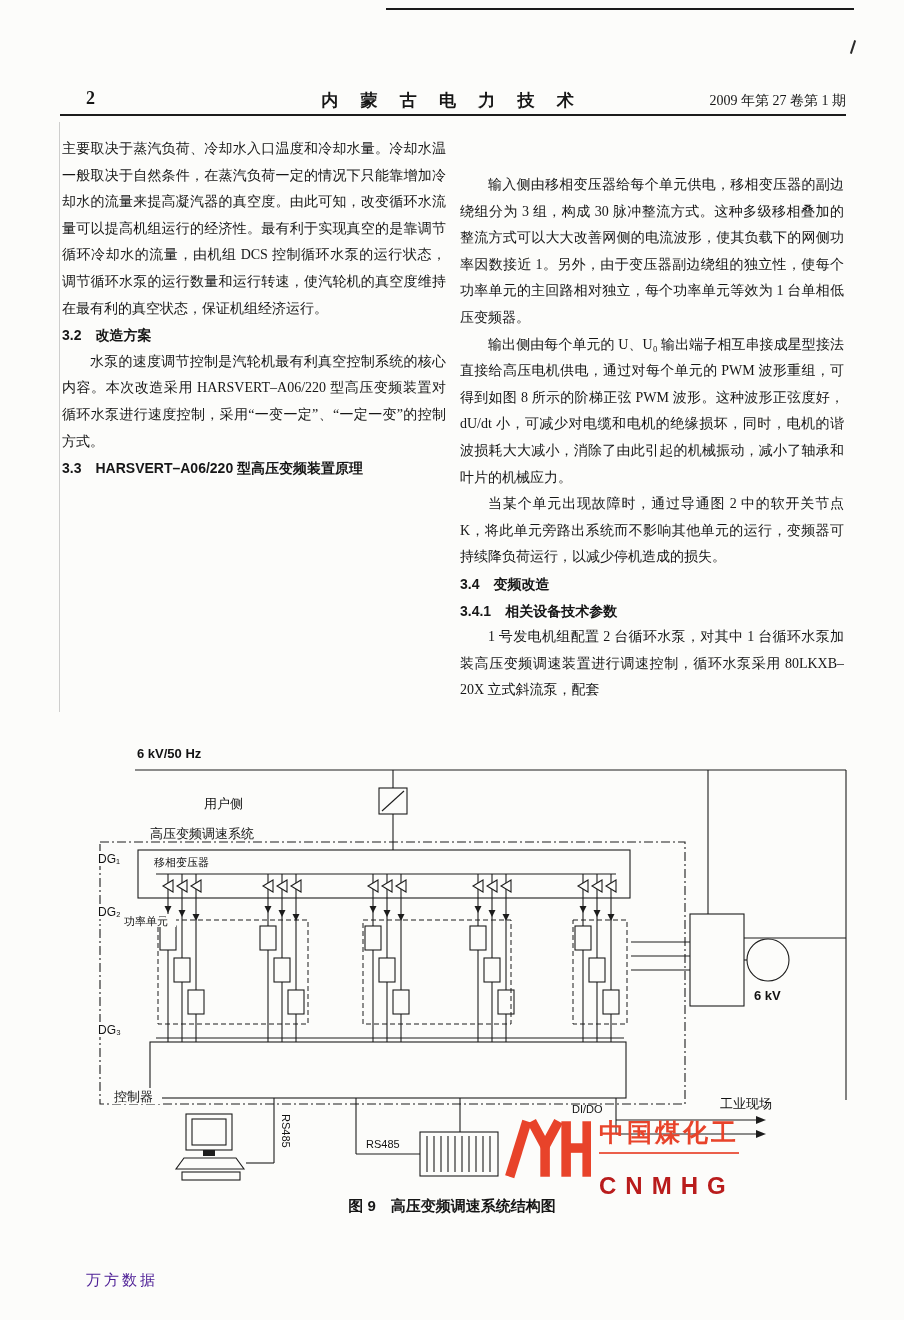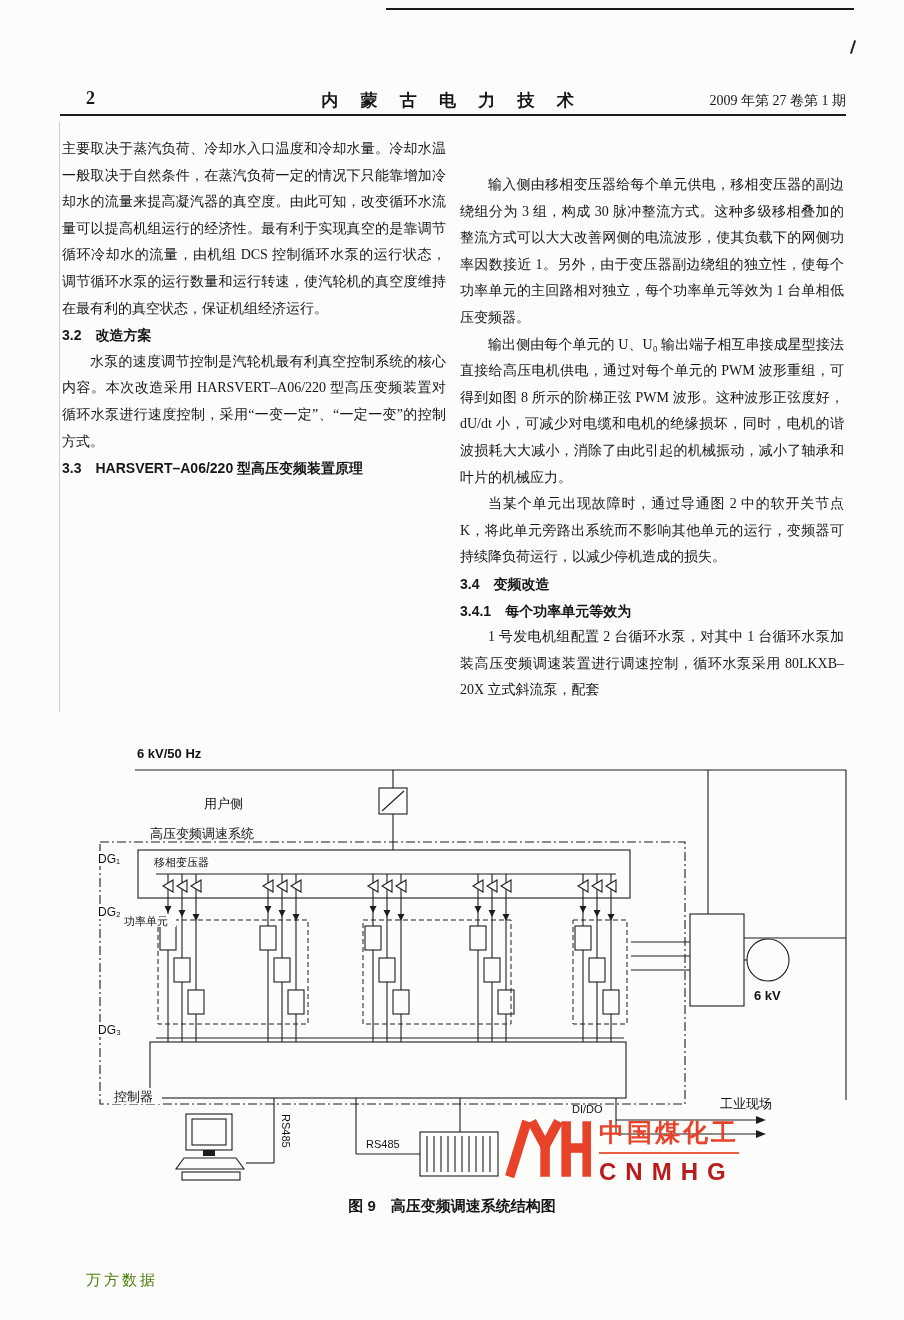--- a/index.html
+++ b/index.html
@@ -35,28 +35,28 @@
   #diagram text{stroke:none;fill:#121212;font-family:"Liberation Sans","DejaVu Sans",sans-serif;font-size:12px;}
   #diagram text.lbl{font-size:13px;}
   #diagram text.lbl-b{font-size:13px;font-weight:bold;}
   #diagram text.lbl-s{font-size:11px;}
 
   .fig-caption{position:absolute;left:0;right:0;top:1197px;text-align:center;
       font-family:"Liberation Sans","DejaVu Sans",sans-serif;font-size:15px;font-weight:bold;}
 
   
   .logo{position:absolute;left:503px;top:1116px;width:256px;height:74px;display:flex;align-items:flex-start;}
-  .logo-text{margin-left:8px;display:flex;flex-direction:column;}
+  .logo-text{margin-left:8px;display:flex;flex-direction:column;gap:14px;}
   .logo-name{font-size:25px;font-weight:bold;color:#e8432a;letter-spacing:3px;
       font-family:"Liberation Sans","DejaVu Sans",sans-serif;
       border-bottom:2px solid rgba(232,67,42,.85);padding-bottom:3px;}
   .logo-abbr{margin-top:4px;font-size:24px;font-weight:bold;color:#b91c1c;letter-spacing:9px;
       font-family:"Liberation Sans","DejaVu Sans",sans-serif;}
 
-  .wanfang{position:absolute;left:86px;top:1271px;font-size:15px;letter-spacing:3px;color:#4d7c0f;font-family:Liberation Serif, serif;}
+  .wanfang{position:absolute;left:86px;top:1271px;font-size:15px;letter-spacing:3px;color:#4c1d95;font-family:Liberation Serif, serif;}
 
   
   .scan-top{position:absolute;left:386px;top:8px;width:468px;height:2px;background:#1a1a1a;}
   .scan-tick{position:absolute;left:852px;top:40px;width:2px;height:14px;background:#2a2a2a;transform:rotate(18deg);}
   .scan-gutter{position:absolute;left:59px;top:122px;width:1px;height:590px;background:rgba(0,0,0,0.18);}
 </style>
 </head>
 <body>
 
 <div class="page">
@@ -75,21 +75,21 @@
     <p class="hd">3.2　改造方案</p>
     <p class="indent">水泵的速度调节控制是汽轮机最有利真空控制系统的核心内容。本次改造采用 HARSVERT–A06/220 型高压变频装置对循环水泵进行速度控制，采用“一变一定”、“一定一变”的控制方式。</p>
     <p class="hd">3.3　HARSVERT–A06/220 型高压变频装置原理</p>
   </div>
 
   <div class="col" id="col-right">
     <p class="indent">输入侧由移相变压器给每个单元供电，移相变压器的副边绕组分为 3 组，构成 30 脉冲整流方式。这种多级移相叠加的整流方式可以大大改善网侧的电流波形，使其负载下的网侧功率因数接近 1。另外，由于变压器副边绕组的独立性，使每个功率单元的主回路相对独立，每个功率单元等效为 1 台单相低压变频器。</p>
     <p class="indent">输出侧由每个单元的 U、U₀ 输出端子相互串接成星型接法直接给高压电机供电，通过对每个单元的 PWM 波形重组，可得到如图 8 所示的阶梯正弦 PWM 波形。这种波形正弦度好，dU/dt 小，可减少对电缆和电机的绝缘损坏，同时，电机的谐波损耗大大减小，消除了由此引起的机械振动，减小了轴承和叶片的机械应力。</p>
     <p class="indent">当某个单元出现故障时，通过导通图 2 中的软开关节点 K，将此单元旁路出系统而不影响其他单元的运行，变频器可持续降负荷运行，以减少停机造成的损失。</p>
     <p class="hd">3.4　变频改造</p>
-    <p class="hd-sub">3.4.1　每个功率单元等效为</p>
+    <p class="hd-sub">3.4.1　相关设备技术参数</p>
     <p class="indent">1 号发电机组配置 2 台循环水泵，对其中 1 台循环水泵加装高压变频调速装置进行调速控制，循环水泵采用 80LKXB–20X 立式斜流泵，配套</p>
   </div>
 
   <svg id="diagram" width="800" height="462" viewBox="0 0 800 462">
     <defs>
       <g id="pu-group">
 
         <line x1="-14" y1="132" x2="-14" y2="184"></line>
         <rect class="cell" x="-22" y="184" width="16" height="24"></rect>
         <line x1="-14" y1="208" x2="-14" y2="300"></line>

